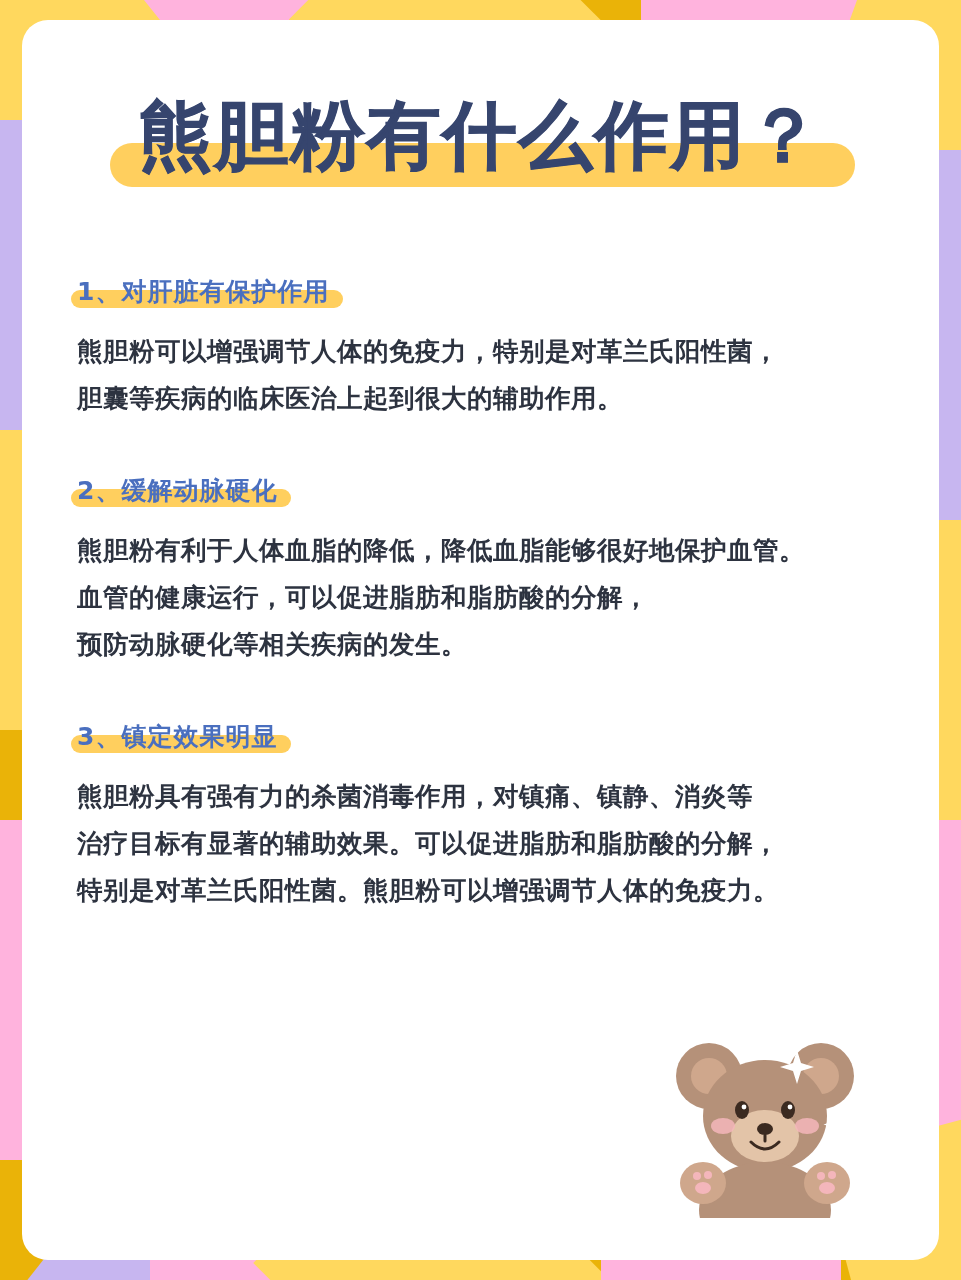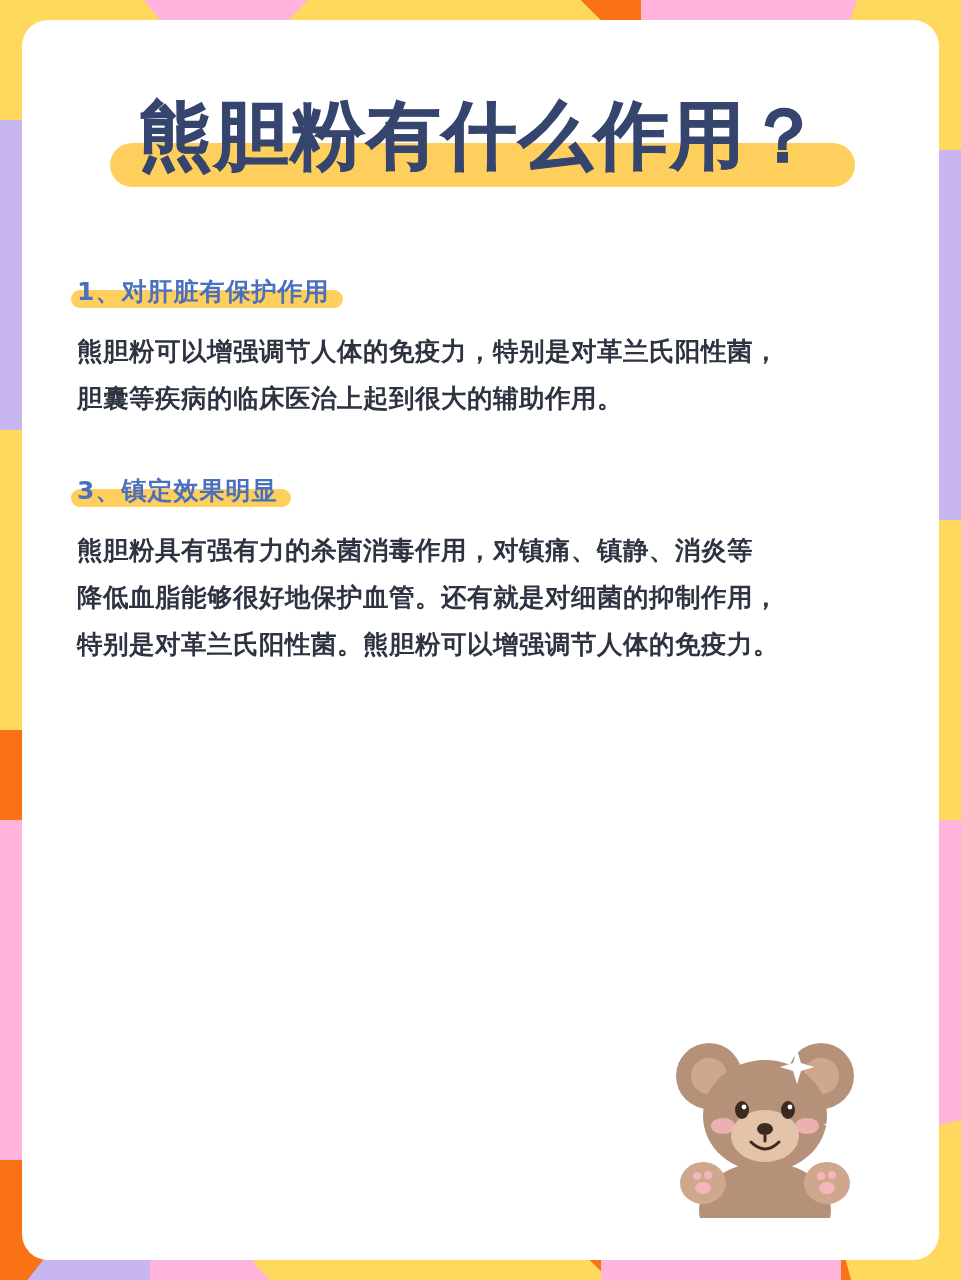--- a/index.html
+++ b/index.html
@@ -11,21 +11,21 @@
     width: 961px;
     height: 1280px;
     overflow: hidden;
     font-family: "Liberation Sans", "DejaVu Sans", sans-serif;
   }
 
   .poster {
     position: relative;
     width: 961px;
     height: 1280px;
-    background: #f97316;
+    background: #eab308;
     overflow: hidden;
   }
 
   
   .bg-layer {
     position: absolute;
     inset: 0;
     overflow: hidden;
   }
   .shape {
@@ -273,29 +273,40 @@
         <div class="sec-head">
           <span class="hl"></span>
           <span class="hl-text">1、对肝脏有保护作用</span>
         </div>
         <div class="sec-body">
           <span class="ln">熊胆粉可以增强调节人体的免疫力，特别是对革兰氏阳性菌，</span>
           <span class="ln">胆囊等疾病的临床医治上起到很大的辅助作用。</span>
         </div>
       </div>
 
+      <div class="section">
+        <div class="sec-head">
+          <span class="hl"></span>
+          <span class="hl-text">2、缓解动脉硬化</span>
+        </div>
+        <div class="sec-body">
+          <span class="ln">熊胆粉有利于人体血脂的降低，降低血脂能够很好地保护血管。</span>
+          <span class="ln">血管的健康运行，可以促进脂肪和脂肪酸的分解，</span>
+          <span class="ln">预防动脉硬化等相关疾病的发生。</span>
+        </div>
+      </div>
 
       <div class="section">
         <div class="sec-head">
           <span class="hl"></span>
           <span class="hl-text">3、镇定效果明显</span>
         </div>
         <div class="sec-body">
           <span class="ln">熊胆粉具有强有力的杀菌消毒作用，对镇痛、镇静、消炎等</span>
-          <span class="ln">降低血脂能够很好地保护血管。还有就是对细菌的抑制作用，</span>
+          <span class="ln">治疗目标有显著的辅助效果。可以促进脂肪和脂肪酸的分解，</span>
           <span class="ln">特别是对革兰氏阳性菌。熊胆粉可以增强调节人体的免疫力。</span>
         </div>
       </div>
 
     </div>
 
     <div class="bear">
       <svg width="230" height="190" viewBox="0 0 230 190" xmlns="http://www.w3.org/2000/svg">
 
         <circle cx="58" cy="48" r="33" fill="#b59179"></circle>

